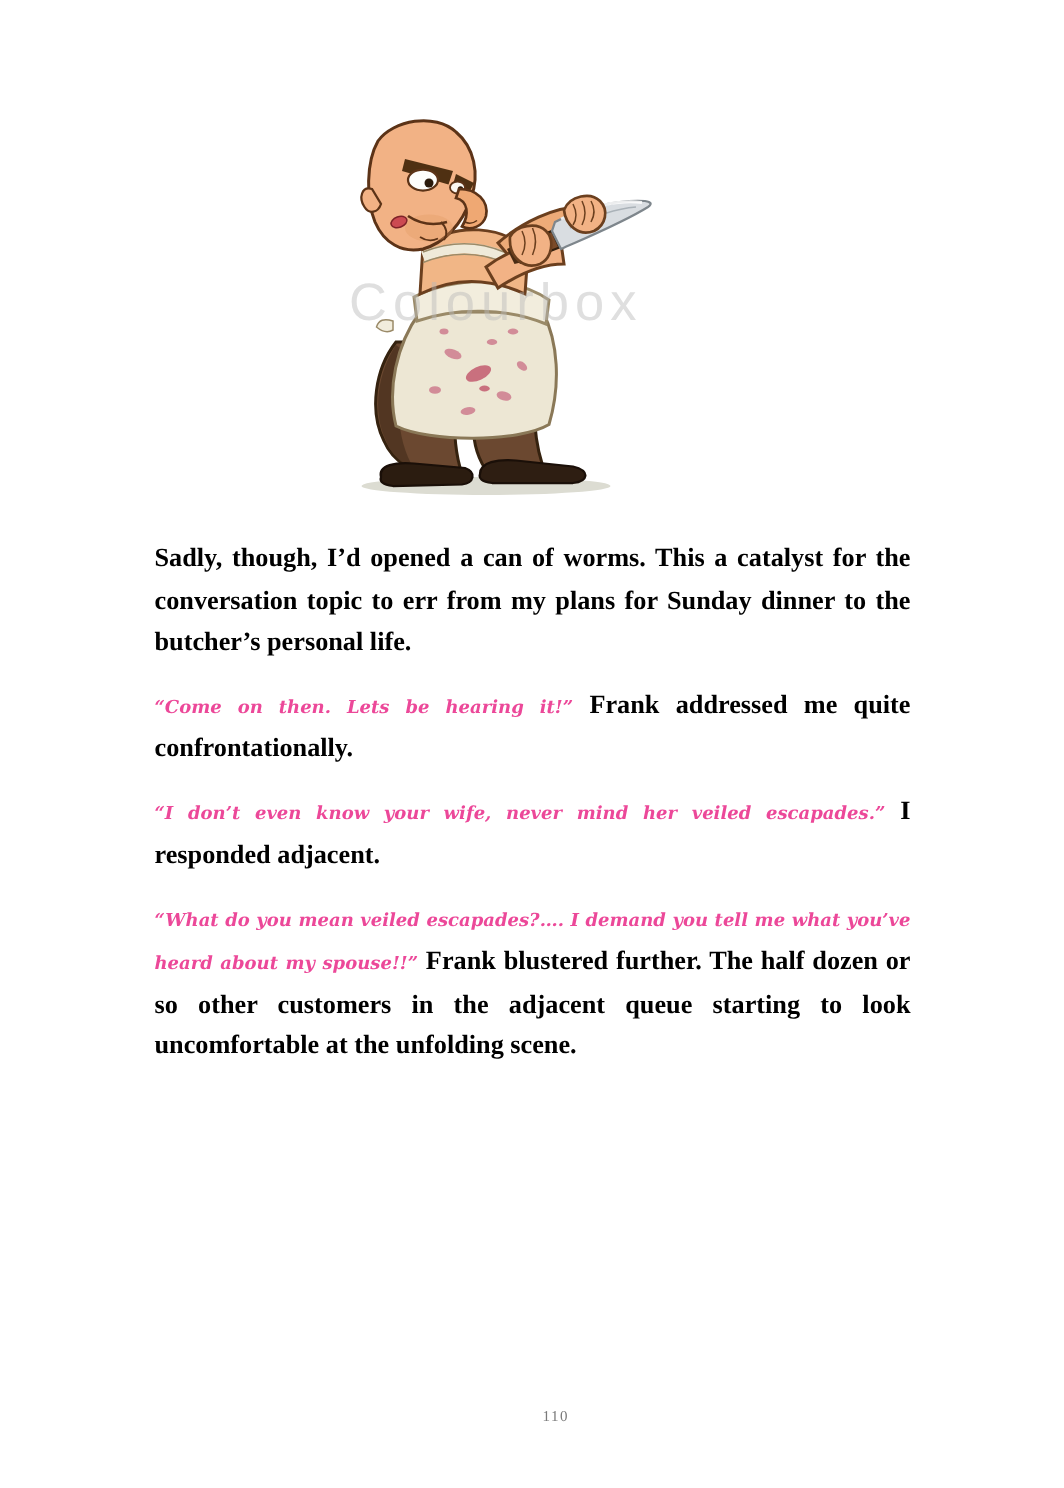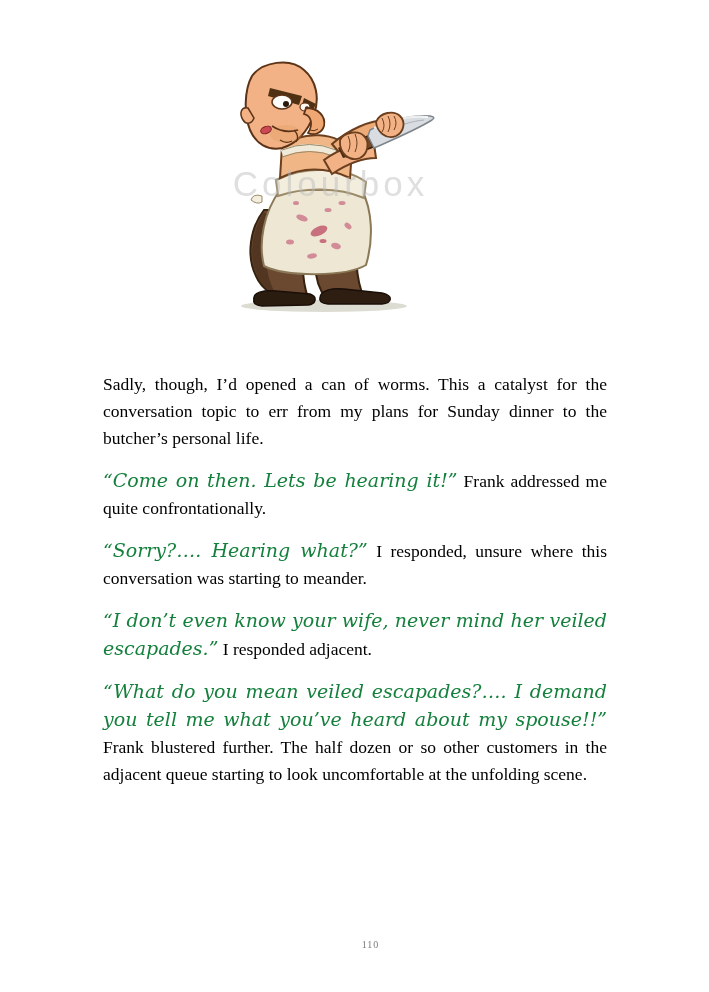--- a/index.html
+++ b/index.html
@@ -7,50 +7,51 @@
     width:709px; height:992px;
     font-family:"Liberation Serif", serif;
     color:#0d0d0d;
     position:relative;
     overflow:hidden;
   }
   .page { position:absolute; inset:0; background:#ffffff; }
 
   
   .illustration {
-    position:absolute; top:60px; left:0;
+    position:absolute; top:78px; left:0;
     width:661px; height:252px;
   }
   .illustration svg { display:block; margin:0 auto; }
   .watermark {
     position:absolute; top:104px; left:0; width:100%;
     text-align:center;
     font-family:"Liberation Sans", sans-serif;
     font-size:35px; letter-spacing:4px;
     color:#b9b9b9; opacity:0.45;
     pointer-events:none;
     user-select:none;
   }
 
   
   .text-block {
-    position:absolute; top:370px; left:103px;
+    position:absolute; top:358px; left:103px;
     width:504px;
+    font-weight:bold;
   }
   .text-block p {
     margin:0 0 15px 0;
     font-size:17.5px;
     line-height:27px;
     text-align:justify;
   }
   .q {
     font-family:"DejaVu Serif", serif;
     font-style:italic;
-    font-size:19px;
-    color:#15803d;
+    font-size:12px;
+    color:#ec4899;
   }
   .n { font-family:"Liberation Serif", serif; color:#000000; }
 
   .page-number {
     position:absolute; top:939px; left:16px; width:100%;
     text-align:center;
     font-size:10px; letter-spacing:1px;
     color:#7a7a7a;
   }
 </style>
@@ -139,19 +140,18 @@
 
       <path d="M116,80 C120,72 134,70 140,76 C146,82 144,94 136,98 C126,102 115,94 116,80 Z" fill="#f2b285" stroke="#6b3f1e" stroke-width="1.8"></path>
       <path d="M124,76 Q128,84 124,92 M131,74 Q135,83 131,92" fill="none" stroke="#6b3f1e" stroke-width="1"></path>
     </svg>
     <div class="watermark">Colourbox</div>
   </div>
 
   <div class="text-block">
     <p><span class="q"></span><span class="n">Sadly, though, I’d opened a can of worms. This a catalyst for the conversation topic to err from my plans for Sunday dinner to the butcher’s personal life.</span></p>
     <p><span class="q">“Come on then. Lets be hearing it!”</span><span class="n"> Frank addressed me quite confrontationally.</span></p>
-    <p><span class="q">“Sorry?…. Hearing what?”</span><span class="n"> I responded, unsure where this conversation was starting to meander.</span></p>
     <p><span class="q">“I don’t even know your wife, never mind her veiled escapades.”</span><span class="n"> I responded adjacent.</span></p>
     <p><span class="q">“What do you mean veiled escapades?…. I demand you tell me what you’ve heard about my spouse!!”</span><span class="n"> Frank blustered further. The half dozen or so other customers in the adjacent queue starting to look uncomfortable at the unfolding scene.</span></p>
   </div>
 
   <div class="page-number">110</div>
 </div>
 
 </body></html>

